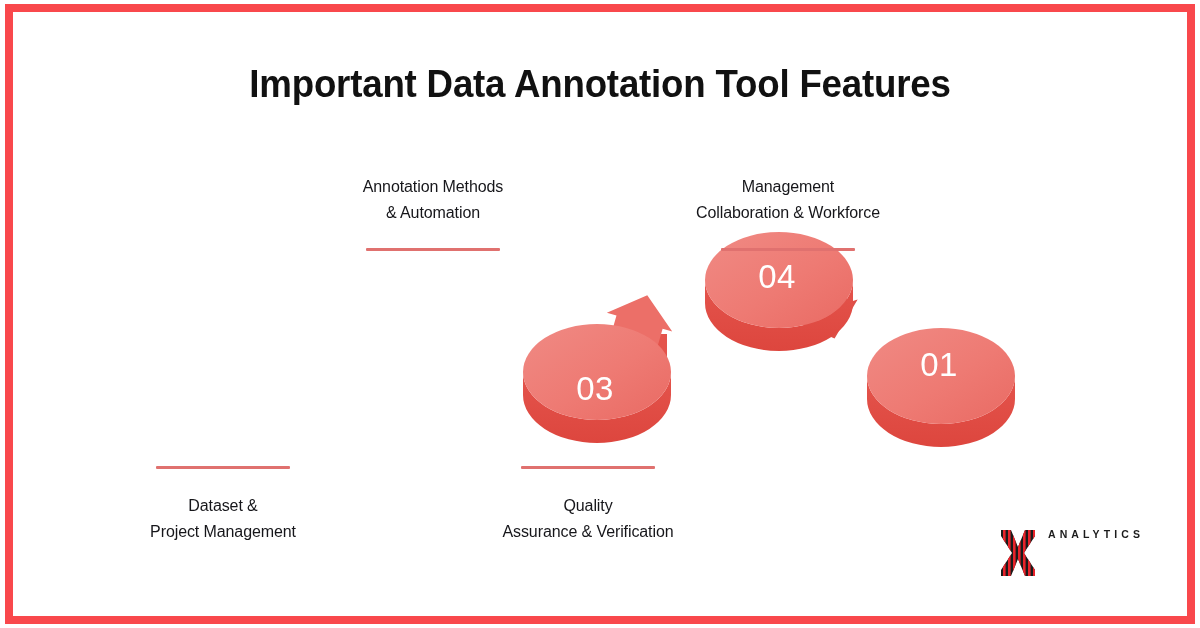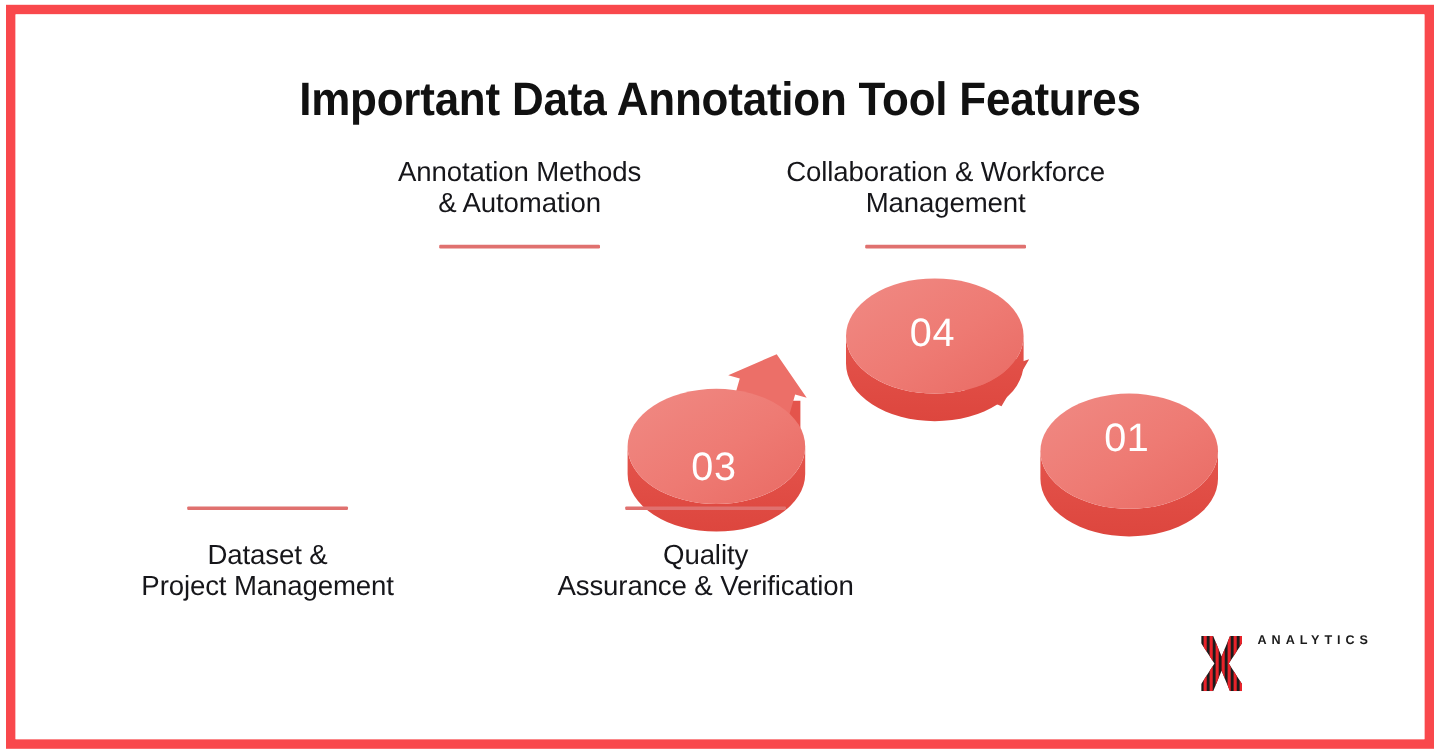--- a/index.html
+++ b/index.html
@@ -59,23 +59,24 @@
     transform-origin: center top;
     white-space: nowrap;
   }
 
   
   .label-block {
     position: absolute;
     text-align: center;
     color: #16161a;
     font-family: "Liberation Sans", sans-serif;
-    font-size: 23px;
+    font-size: 16px;
     line-height: 26px;
     letter-spacing: -0.1px;
+    margin-top: 44px;
   }
   .label-block .ln { display: block; white-space: nowrap; }
 
   .label-top .rule {
     display: block;
     width: 134px;
     height: 3px;
     background: #e0716f;
     margin: 22px auto 0 auto;
     border-radius: 1px;
@@ -255,22 +256,22 @@
       <span class="rule"></span>
     </div>
 
     <div class="label-block label-bottom" id="label-03">
       <span class="rule"></span>
       <span class="ln">Quality</span>
       <span class="ln">Assurance &amp; Verification</span>
     </div>
 
     <div class="label-block label-top" id="label-04">
+      <span class="ln">Management</span>
       <span class="ln">Collaboration &amp; Workforce</span>
-      <span class="ln">Management</span>
       <span class="rule"></span>
     </div>
 
 
     <div class="logo">
       <div class="logo-mark">
         <svg viewBox="0 0 40 46" xmlns="http://www.w3.org/2000/svg" aria-hidden="true">
           <defs>
             <clipPath id="xclip">
               <path d="M3 0 L13 0 L20 17 L27 0 L37 0 L37 6 L26 23 L37 40 L37 46 L27 46 L20 29 L13 46 L3 46 L3 40 L14 23 L3 6 Z"></path>

